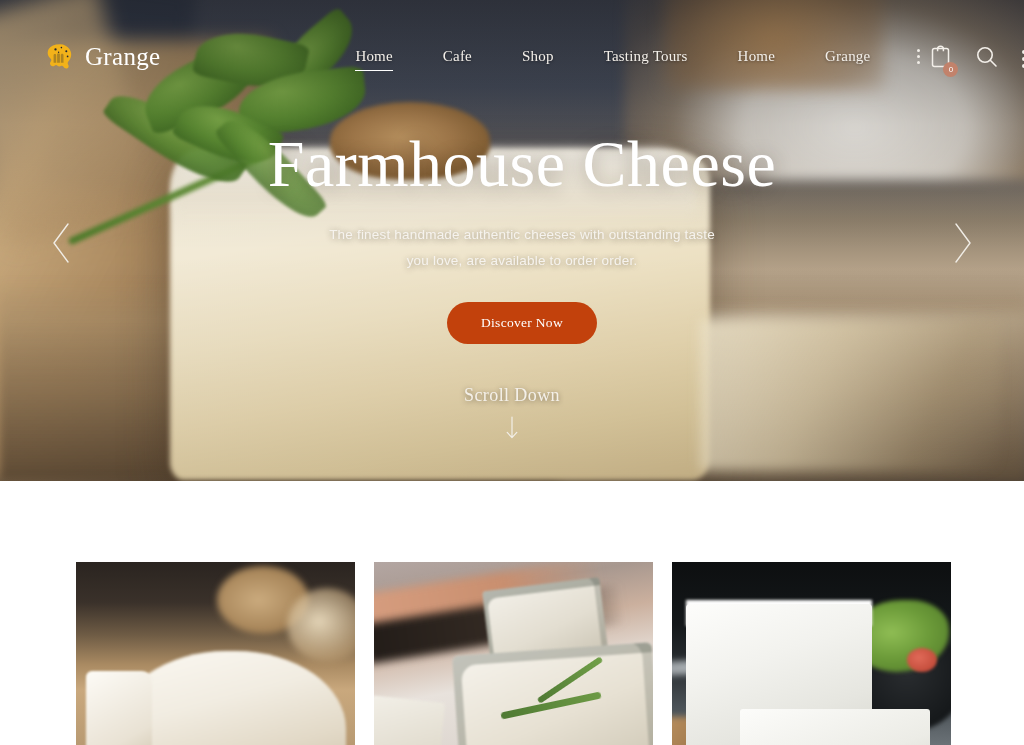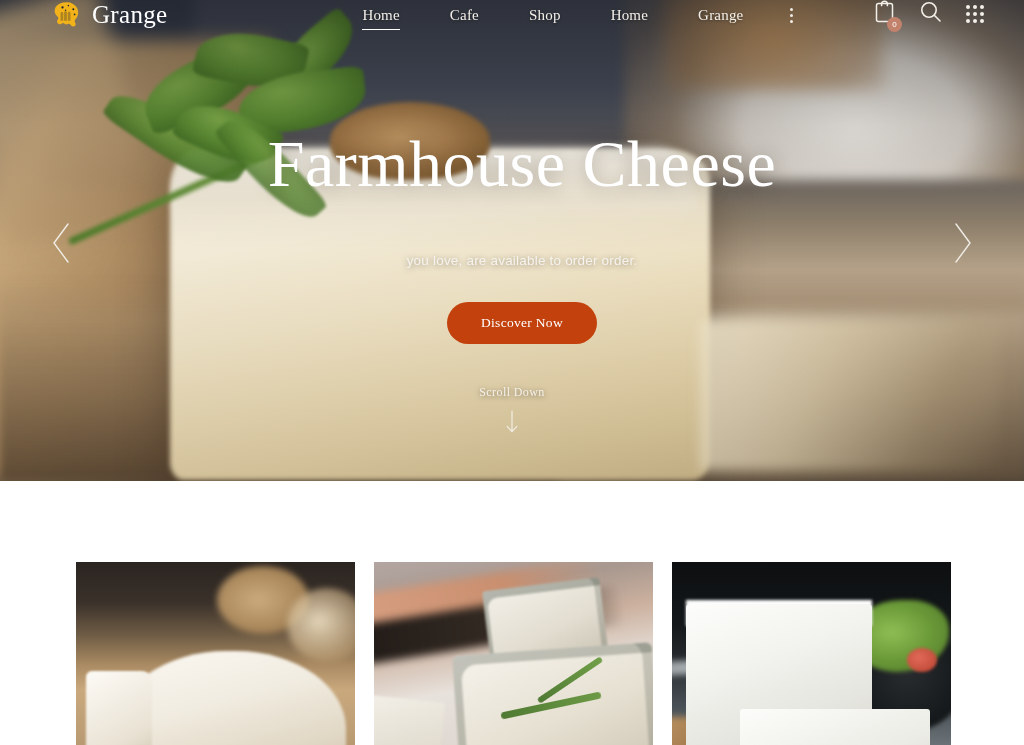--- a/index.html
+++ b/index.html
@@ -124,23 +124,23 @@
     border-radius:4px;
   }
 
   .hero-scrim {
     position:absolute; inset:0;
     background:linear-gradient(180deg, rgba(20,18,16,.34) 0%, rgba(20,18,16,.10) 26%, rgba(20,18,16,0) 52%, rgba(20,18,16,.05) 100%);
   }
 
   
   .header {
-    position:absolute; top:0; left:12px; right:0; height:82px;
-    display:flex; align-items:flex-start;
-    padding:0 40px;
+    position:absolute; top:0; left:5px; right:0; height:82px;
+    display:flex; align-items:flex-end;
+    padding:10px 40px;
     z-index:30;
   }
   .brand { display:flex; align-items:center; gap:10px; cursor:pointer; }
   .brand-mark {
     width:30px; height:30px; position:relative;
     display:block;
   }
   .brand-name {
     color:#ffffff;
     font-family:"Liberation Serif", serif;
@@ -226,21 +226,21 @@
     border:none;
     border-radius:26px;
     cursor:pointer;
   }
   .scroll-down {
     position:absolute; left:0; right:0; top:385px;
     text-align:center; z-index:20; cursor:pointer;
   }
   .scroll-down .label {
     color:#f4f0e9; font-family:"Liberation Serif", serif;
-    font-size:12px; letter-spacing:.4px;
+    font-size:18px; letter-spacing:.4px;
     text-shadow:0 1px 5px rgba(40,30,20,.5);
   }
   .scroll-arrow { margin-top:10px; }
 
   .hero-arrow {
     position:absolute; top:216px;
     width:58px; height:58px;
     display:flex; align-items:center; justify-content:center;
     cursor:pointer; z-index:25;
   }
@@ -427,20 +427,21 @@
           <path d="M8.6 13.4c0-.8.6-1.3 1.3-1.3s1.3.5 1.3 1.3v7.4H8.6zM12.1 12.6c0-.8.6-1.4 1.4-1.4s1.4.6 1.4 1.4v8.2h-2.8zM15.8 13.1c0-.8.6-1.4 1.4-1.4s1.3.6 1.3 1.4v7.7h-2.7z" fill="#1f2430" opacity=".32"></path>
         </svg>
       </span>
       <span class="brand-name">Grange</span>
     </div>
 
     <nav class="nav">
       <div class="nav-item active">Home</div>
       <div class="nav-item">Cafe</div>
       <div class="nav-item">Shop</div>
+      <div class="nav-item">Tasting Tours</div>
       <div class="nav-item">Home</div>
       <div class="nav-item">Grange</div>
       <div class="nav-dots">
         <i></i>
           <i></i>
           <i></i>
       </div>
     </nav>
 
     <div class="header-actions">
@@ -490,21 +491,21 @@
     <span>
       <svg width="24" height="44" viewBox="0 0 24 44" fill="none">
         <path d="M5 3l14 19L5 41" stroke="#f0ece5" stroke-width="1.4" stroke-linecap="round" stroke-linejoin="round"></path>
       </svg>
     </span>
   </div>
 
   <div class="hero-content">
     <h1 class="hero-title">Farmhouse Cheese</h1>
     <p class="hero-sub">
-      <br>
+      <span>The finest handmade authentic cheeses with outstanding taste</span><br>
       <span>you love, are available to order order.</span>
     </p>
     <button class="hero-cta">Discover Now</button>
   </div>
 
   <div class="scroll-down">
     <div class="label">Scroll Down</div>
     <div class="scroll-arrow">
       <svg width="14" height="24" viewBox="0 0 14 24" fill="none">
         <path d="M7 1v20M2.2 16.4L7 21.6l4.8-5.2" stroke="#f2eee7" stroke-width="1.2" stroke-linecap="round" stroke-linejoin="round"></path>

